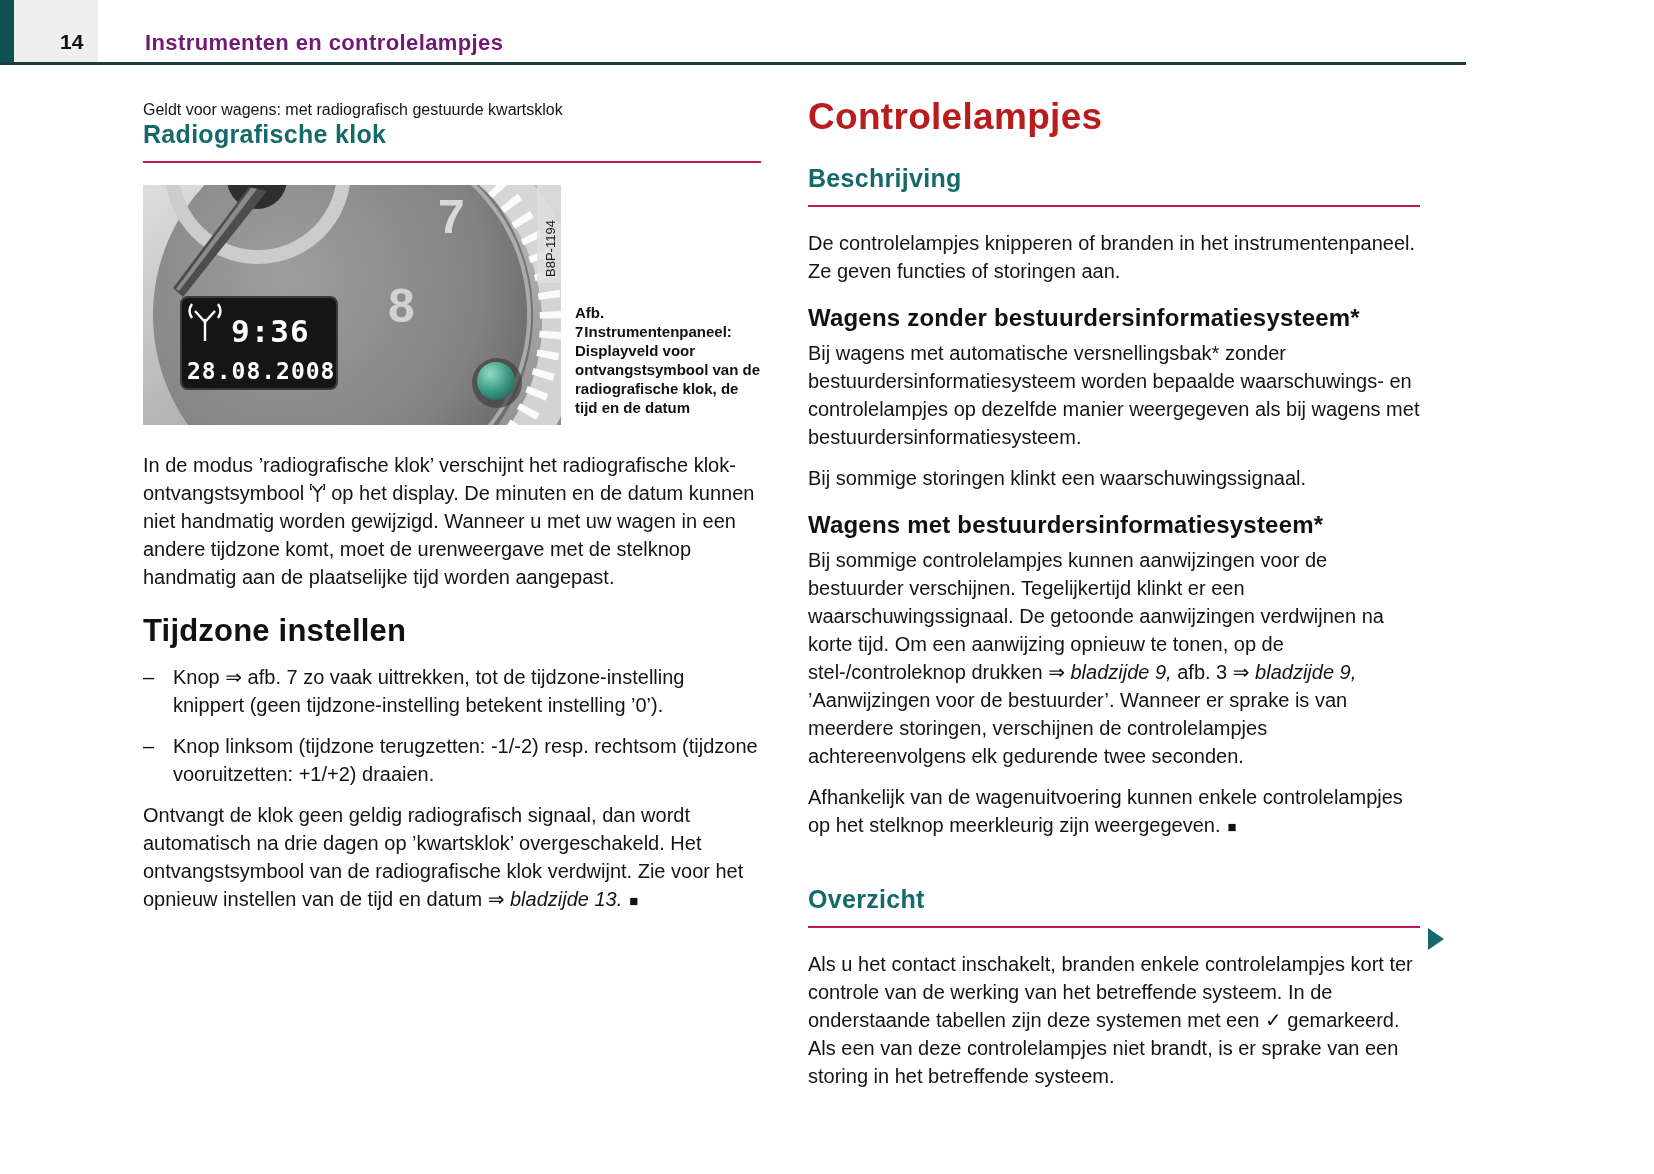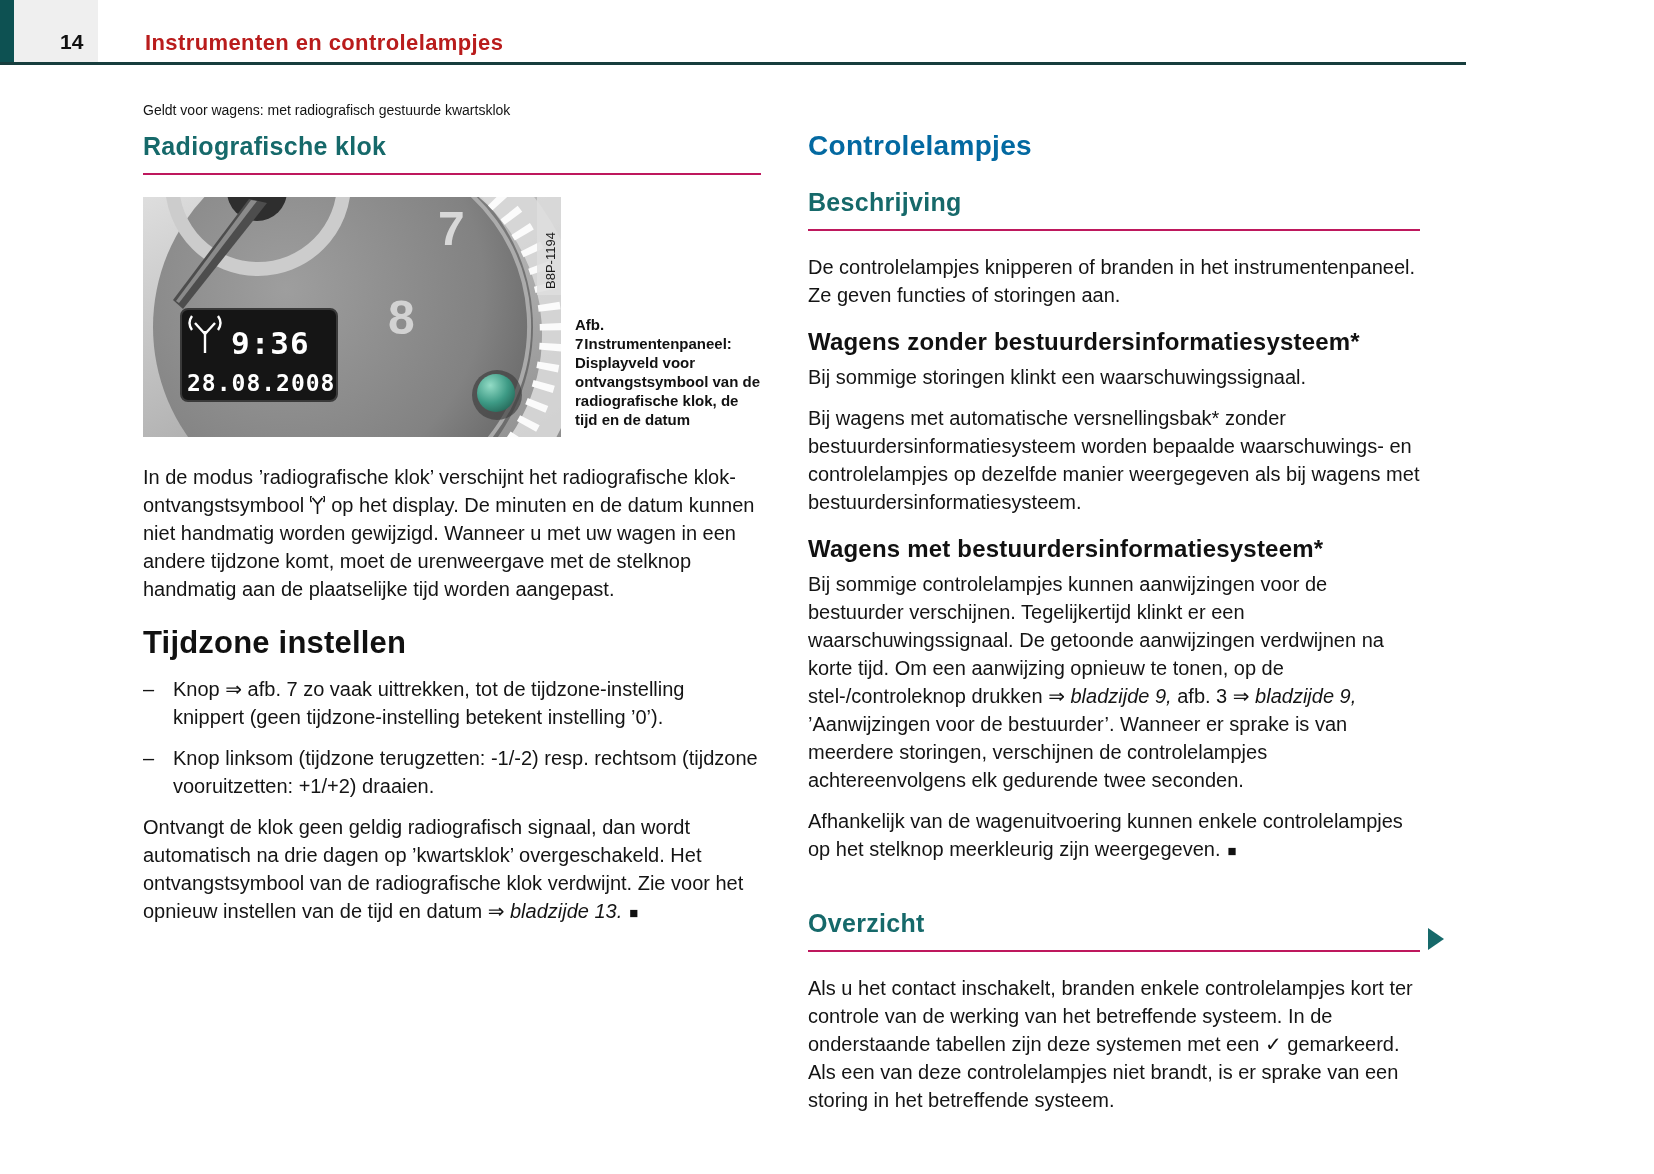--- a/index.html
+++ b/index.html
@@ -4,34 +4,34 @@
 <style>
   * { box-sizing: border-box; margin: 0; padding: 0; }
   html, body { background: #ffffff; }
   body { font-family: "Liberation Sans", sans-serif; color: #141414; }
   .page { position: relative; width: 1466px; height: 1174px; background: #fff; overflow: hidden; }
 
   
   .number-tab { position: absolute; left: 14px; top: 0; width: 84px; height: 62px; background: #efefef; }
   .edge-bar { position: absolute; left: 0; top: 0; width: 14px; height: 62px; background: #0d5152; }
   .page-number { position: absolute; left: 60px; top: 30px; font-size: 21px; font-weight: bold; color: #111; }
-  .chapter-header-title { position: absolute; left: 145px; top: 30px; font-size: 22px; font-weight: bold; color: #b91c1c; letter-spacing: 0.4px; }
+  .chapter-header-title { position: absolute; left: 145px; top: 30px; font-size: 22px; font-weight: bold; color: #701a75; letter-spacing: 0.4px; }
   .header-rule { position: absolute; left: 0; top: 62px; width: 1654px; height: 3px; background: #173d3d; }
 
   
   .col-left  { position: absolute; left: 143px; top: 100px; width: 618px; }
   .col-right { position: absolute; left: 808px; top: 96px;  width: 612px; }
   p, .para { font-size: 20px; line-height: 28px; margin-bottom: 13px; color: #141414; }
 
-  .applies-note { font-size: 14px; line-height: 20px; margin-bottom: 12px; }
+  .applies-note { font-size: 16px; line-height: 20px; margin-bottom: 0; }
 
   .rule-heading { font-size: 25px; font-weight: bold; color: #16696a; letter-spacing: 0.3px;
                   padding-bottom: 12px; border-bottom: 2px solid #be185d; margin-bottom: 22px; }
 
-  .big-chapter-title { font-size: 28px; font-weight: bold; color: #0369a1; letter-spacing: 0.3px; margin-bottom: 26px; margin-top: 34px; }
+  .big-chapter-title { font-size: 37px; font-weight: bold; color: #b91c1c; letter-spacing: 0.3px; margin-bottom: 26px; }
 
   .inline-subhead { font-size: 24px; font-weight: bold; color: #111; margin: 19px 0 7px; letter-spacing: 0.2px; }
   .black-subhead { font-size: 31px; font-weight: bold; color: #111; margin: 22px 0 14px; letter-spacing: 0.2px; }
 
   .overview-block { margin-top: 44px; }
 
   
   figure { display: flex; gap: 14px; margin-bottom: 26px; }
   .photo-wrap { flex: 0 0 418px; width: 418px; height: 240px; position: relative; box-shadow: 0 0 0 1px #9a9a9a inset; }
   figcaption { width: 186px; padding-top: 118px; font-size: 15px; line-height: 19px; font-weight: bold; color: #111; }
@@ -153,22 +153,22 @@
 
   <div class="col-right">
 
     <div class="big-chapter-title">Controlelampjes</div>
 
     <div class="rule-heading">Beschrijving</div>
 
     <p class="para">De controlelampjes knipperen of branden in het instrumentenpaneel. Ze geven functies of storingen aan.</p>
 
     <div class="inline-subhead">Wagens zonder bestuurdersinformatiesysteem*</div>
+    <p class="para">Bij wagens met automatische versnellingsbak* zonder bestuurdersinformatiesysteem worden bepaalde waarschuwings- en controlelampjes op dezelfde manier weergegeven als bij wagens met bestuurdersinformatiesysteem.</p>
     <p class="para">Bij sommige storingen klinkt een waarschuwingssignaal.</p>
-    <p class="para">Bij wagens met automatische versnellingsbak* zonder bestuurdersinformatiesysteem worden bepaalde waarschuwings- en controlelampjes op dezelfde manier weergegeven als bij wagens met bestuurdersinformatiesysteem.</p>
 
     <div class="inline-subhead">Wagens met bestuurdersinformatiesysteem*</div>
     <p class="para"><span>Bij sommige controlelampjes kunnen aanwijzingen voor de bestuurder verschijnen. Tegelijkertijd klinkt er een waarschuwingssignaal. De getoonde aanwijzingen verdwijnen na korte tijd. Om een aanwijzing opnieuw te tonen, op de stel-/controleknop drukken ⇒ </span><span class="ref-italic">bladzijde 9,</span><span> afb. 3 ⇒ </span><span class="ref-italic">bladzijde 9,</span><span> ’Aanwijzingen voor de bestuurder’. Wanneer er sprake is van meerdere storingen, verschijnen de controlelampjes achtereenvolgens elk gedurende twee seconden.</span></p>
     <p class="para"><span>Afhankelijk van de wagenuitvoering kunnen enkele controlelampjes op het stelknop meerkleurig zijn weergegeven.</span><span class="end-square">■</span></p>
 
     <div class="overview-block">
       <div class="rule-heading">Overzicht</div>
       <p class="para">Als u het contact inschakelt, branden enkele controlelampjes kort ter controle van de werking van het betreffende systeem. In de onderstaande tabellen zijn deze systemen met een ✓ gemarkeerd. Als een van deze controlelampjes niet brandt, is er sprake van een storing in het betreffende systeem.</p>
     </div>
   </div>

